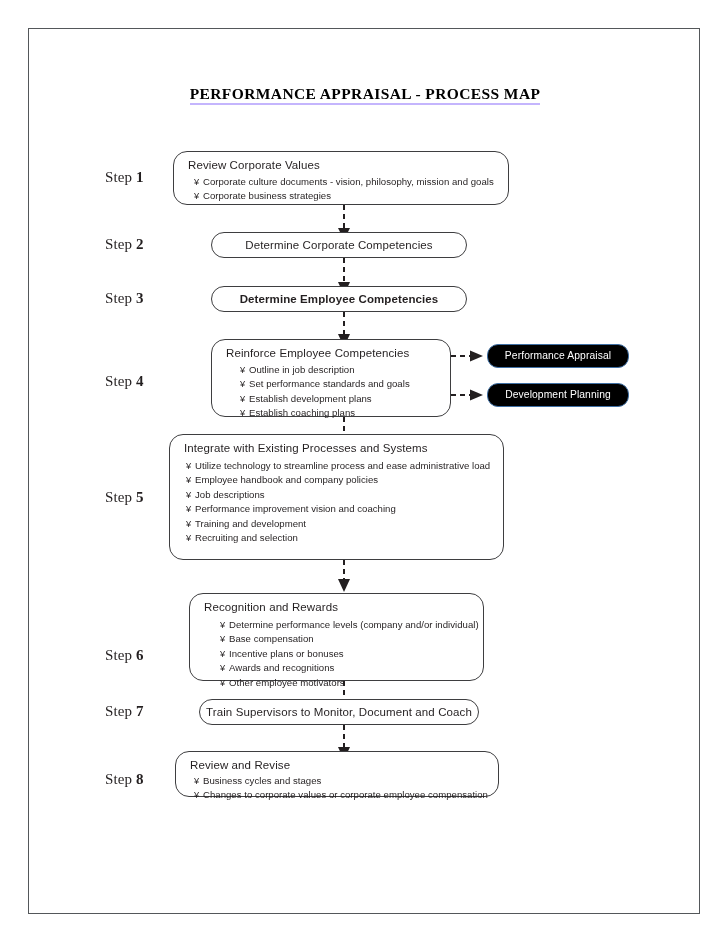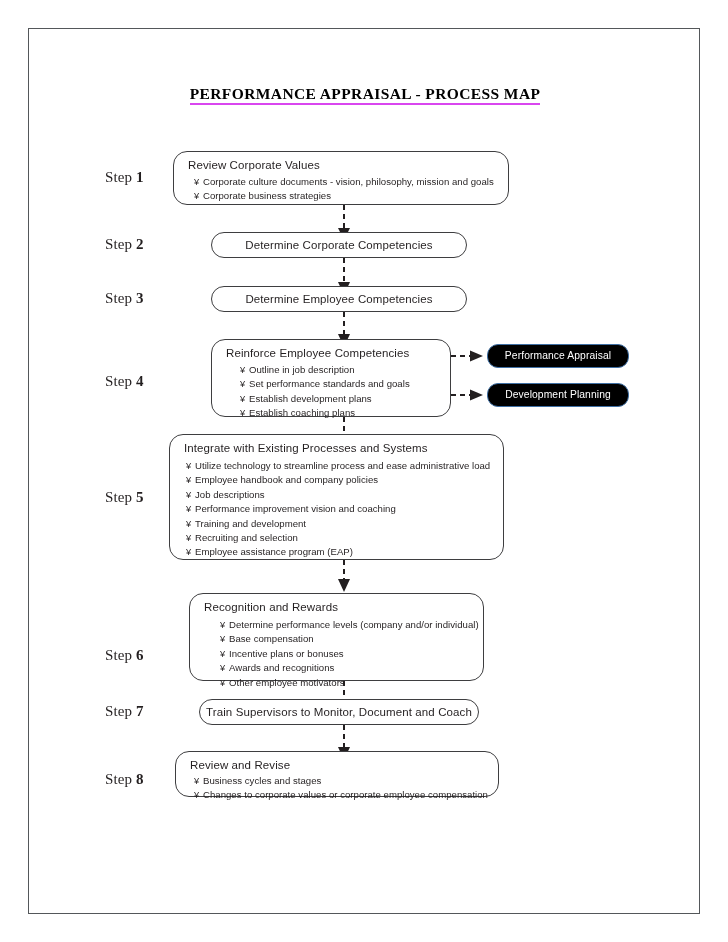--- a/index.html
+++ b/index.html
@@ -35,21 +35,21 @@
     top: 56px;
     width: 672px;
     text-align: center;
     font-family: "Liberation Serif", serif;
     font-weight: bold;
     font-size: 15.5px;
     letter-spacing: 0.4px;
     color: #000000;
   }
   #doc-title span.ul {
-    border-bottom: 2px solid #d946ef;
+    border-bottom: 2px solid #c4b5fd;
     padding-bottom: 1px;
   }
 
   
   #flow {
     position: absolute;
     left: 0;
     top: 0;
     width: 672px;
     height: 886px;
@@ -185,21 +185,21 @@
         <line x1="9" y1="0" x2="9" y2="25" stroke="#231f20" stroke-width="2" stroke-dasharray="5,4"></line>
         <polygon points="3,24 15,24 9,37" fill="#231f20"></polygon>
       </svg>
     </div>
 
     <div class="step-row">
       <div class="step-label" style="left:76px; top:261px;">
         <span>Step</span>
         <b>3</b>
       </div>
-      <div class="node pill" style="left:182px; top:257px; width:256px; height:26px;">
+      <div class="node pill" style="left:182px; top:257px; width:256px; height:26px;font-weight:bold;">
         <div class="node-title">Determine Employee Competencies</div>
       </div>
     </div>
 
     <div class="conn" style="left:306px; top:283px;">
       <svg width="18" height="36" viewBox="0 0 18 36">
         <line x1="9" y1="0" x2="9" y2="23" stroke="#231f20" stroke-width="2" stroke-dasharray="5,4"></line>
         <polygon points="3,22 15,22 9,35" fill="#231f20"></polygon>
       </svg>
     </div>
@@ -254,21 +254,20 @@
       </div>
       <div class="node detail" style="left:140px; top:405px; width:335px; height:126px;">
         <div class="node-title">Integrate with Existing Processes and Systems</div>
         <ul class="bullets" style="left:16px; top:24px;">
           <li><span class="bul">¥</span><span>Utilize technology to streamline process and ease administrative load</span></li>
           <li><span class="bul">¥</span><span>Employee handbook and company policies</span></li>
           <li><span class="bul">¥</span><span>Job descriptions</span></li>
           <li><span class="bul">¥</span><span>Performance improvement vision and coaching</span></li>
           <li><span class="bul">¥</span><span>Training and development</span></li>
           <li><span class="bul">¥</span><span>Recruiting and selection</span></li>
-          <li><span class="bul">¥</span><span>Employee assistance program (EAP)</span></li>
         </ul>
       </div>
     </div>
 
     <div class="conn" style="left:306px; top:531px;">
       <svg width="18" height="33" viewBox="0 0 18 33">
         <line x1="9" y1="0" x2="9" y2="20" stroke="#231f20" stroke-width="2" stroke-dasharray="5,4"></line>
         <polygon points="3,19 15,19 9,32" fill="#231f20"></polygon>
       </svg>
     </div>

